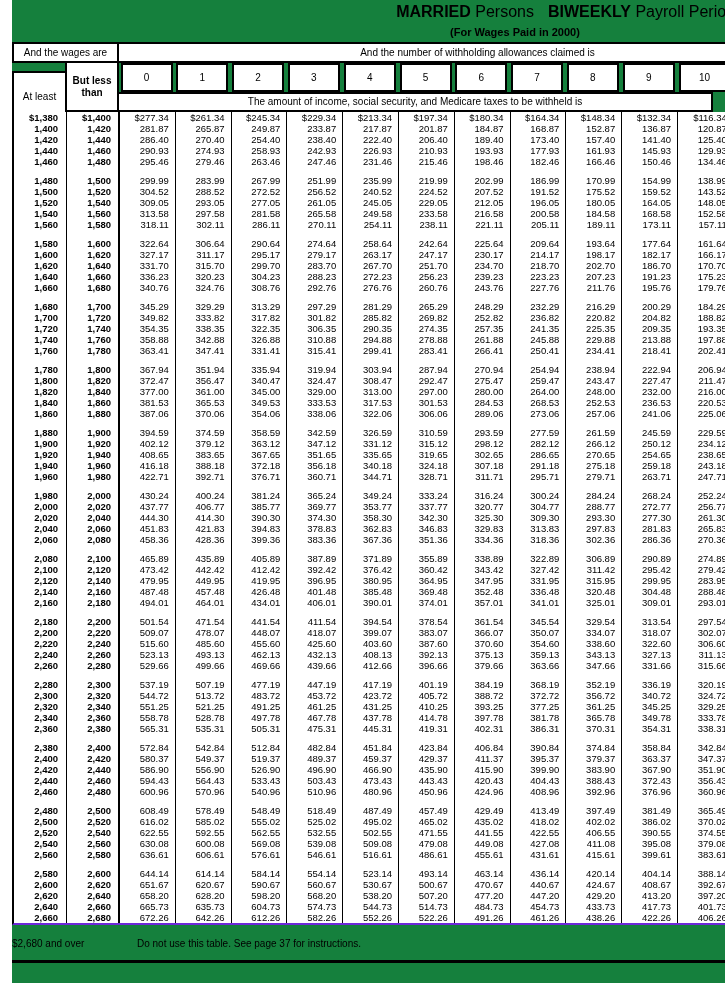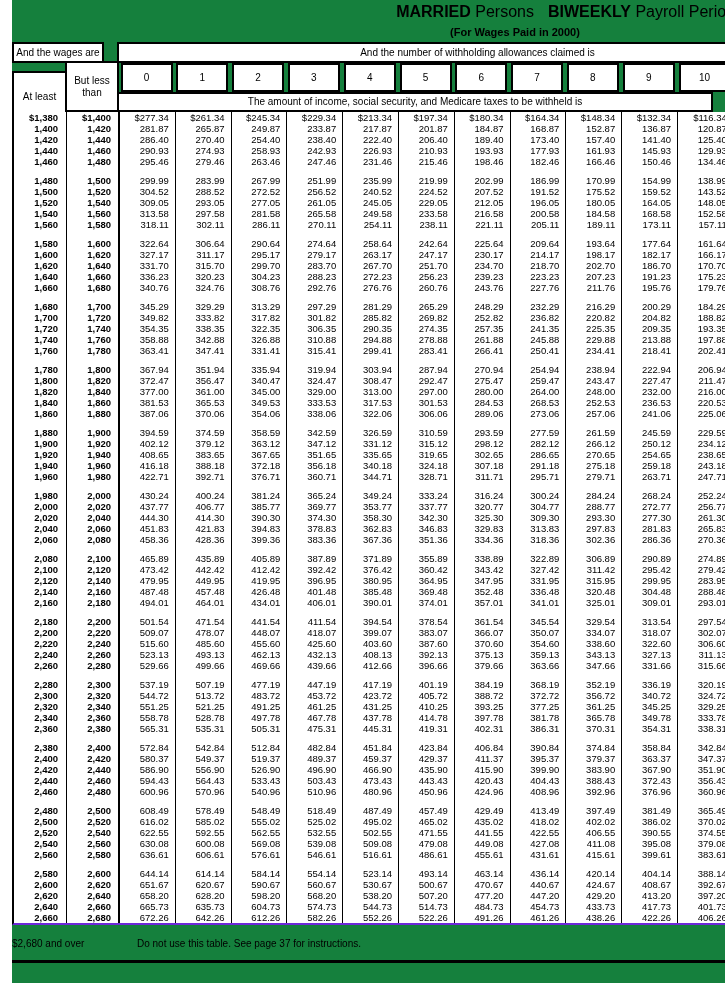--- a/index.html
+++ b/index.html
@@ -17,24 +17,24 @@
   #subtitle {
     position:absolute; top:26px; left:283px; width:440px; text-align:center;
     font-weight:bold; font-size:11px;
   }
   
   .box {
     position:absolute; box-sizing:border-box; border:2px solid #000;
     display:flex; align-items:center; justify-content:center;
     text-align:center; font-size:10px; line-height:1.15; background:#fff;
   }
-  #wages-box   { left:0;   top:42px; width:92px; height:21px; }
+  #wages-box   { left:0;   top:42px; width:107px; height:21px; }
   #allow-box   { left:105px; top:42px; width:721px; height:21px; }
   #atleast-box { left:0;   top:71px; width:55px;  height:51px; }
-  #butless-box { left:53px;  top:61px; width:54px;  height:51px; padding:0 3px; }
+  #butless-box { left:53px;  top:61px; width:54px;  height:51px; padding:0 3px;font-weight:bold; }
   #amount-box  { left:105px; top:92px; width:596px; height:20px; }
   .numbox      { top:63px; width:52px; height:29px; }
   
   #tbody {
     position:absolute; left:0; top:112px; width:723px; height:813px;
     box-sizing:border-box; border-left:2px solid #000; border-right:2px solid #000;
     border-bottom:2px solid #6d28d9; background:#fff;
   }
   .vline { position:absolute; top:0; height:100%; background:#000; z-index:0; }
   .group { margin-bottom:8px; }

